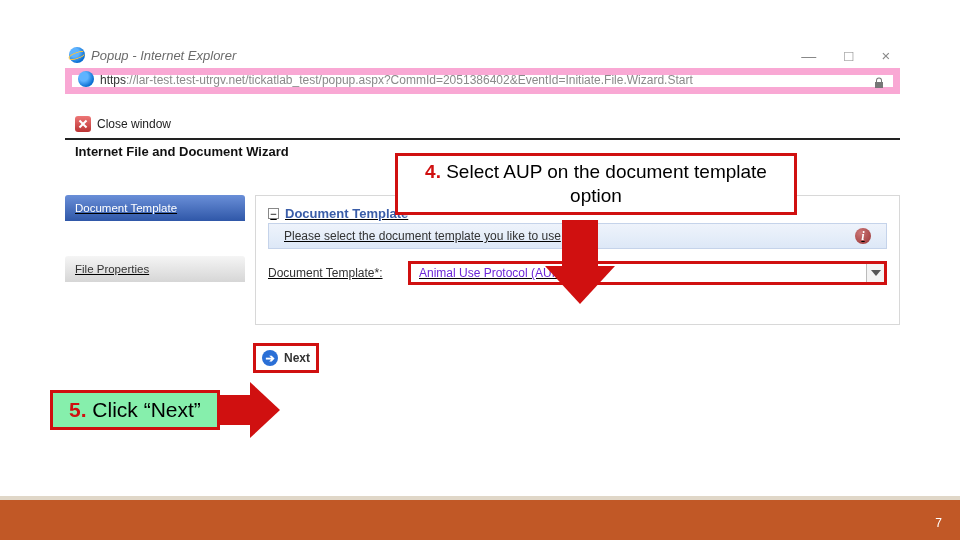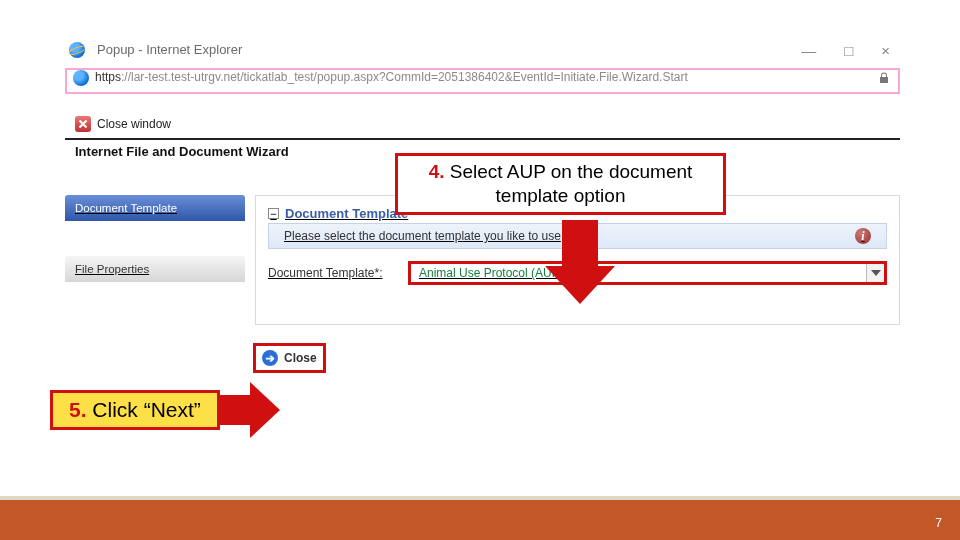--- a/index.html
+++ b/index.html
@@ -2,27 +2,27 @@
 <html><head>
 <meta charset="utf-8">
 <style>
   * { box-sizing: border-box; margin: 0; padding: 0; }
   body { width: 960px; height: 540px; font-family: "Segoe UI", Tahoma, sans-serif; background: #fff; position: relative; overflow: hidden; }
 
   .slide { position: relative; width: 100%; height: 100%; }
 
   
   .browser { position: absolute; left: 65px; top: 42px; width: 835px; }
-  .titlebar { display: flex; height: 26px; padding-left: 4px; gap: 12px; color: #6b6b6b; font-size: 13px; }
+  .titlebar { display: flex; align-items: center; height: 26px; padding-left: 4px; gap: 6px; color: #6b6b6b; font-size: 13px; font-style: italic; }
   .ie-icon-small { width: 16px; height: 16px; background: radial-gradient(circle at 35% 35%, #5eb3ff 30%, #0a6ed1 70%); border-radius: 50%; position: relative; }
   .ie-icon-small::after { content: ""; position: absolute; width: 16px; height: 5px; border: 1px solid #f9c23c; border-right-color: transparent; border-radius: 50%; top: 5px; left: -1px; transform: rotate(-20deg); }
   .win-controls { margin-left: auto; display: flex; gap: 28px; color: #888; font-size: 15px; padding-right: 10px; }
   .win-controls span { font-weight: 300; }
 
-  .addrbar { display: flex; align-items: flex-start; border: 2px solid #f9a8d4; height: 26px; background: #fff; }
+  .addrbar { display: flex; align-items: flex-end; border: 7px solid #f9a8d4; height: 26px; background: #fff; }
   .addr-icon { width: 16px; height: 16px; margin: 0 6px; background: radial-gradient(circle at 35% 35%, #5eb3ff 30%, #0a6ed1 70%); border-radius: 50%; }
   .addr-text { flex: 1; font-size: 12px; color: #333; white-space: nowrap; overflow: hidden; }
   .addr-text .gray { color: #8a8a8a; }
   .lock-icon { margin: 0 8px; width: 12px; height: 12px; color: #777; }
 
   
   .close-row { margin: 22px 0 0 10px; display: flex; align-items: center; gap: 6px; font-size: 12px; color: #222; }
   .close-icon { width: 16px; height: 16px; background: linear-gradient(#e77, #b33); border-radius: 3px; position: relative; }
   .close-icon::before, .close-icon::after { content: ""; position: absolute; left: 3px; top: 7px; width: 10px; height: 2px; background: #fff; }
   .close-icon::before { transform: rotate(45deg); }
@@ -40,38 +40,38 @@
 
   .main-panel { flex: 1; border: 1px solid #d8d8d8; background: #fff; padding: 10px 12px 14px 12px; min-height: 130px; }
   .panel-header { display: flex; align-items: center; gap: 6px; color: #3a5da8; font-weight: bold; font-size: 13px; margin-bottom: 2px; }
   .minus-box { width: 11px; height: 11px; border: 1px solid #888; display: flex; align-items: center; justify-content: center; font-size: 11px; line-height: 0; color: #555; background: #fff; }
   .instr-row { background: linear-gradient(#eef3fb, #dde8f7); border: 1px solid #c5d3ea; padding: 4px 15px; font-size: 12px; color: #333; display: flex; align-items: center; }
   .info-icon { margin-left: auto; width: 16px; height: 16px; border-radius: 50%; background: radial-gradient(circle at 35% 30%, #c77, #933); color: #fff; font: italic bold 12px/16px serif; text-align: center; }
 
   .field-row { display: flex; align-items: center; margin-top: 12px; gap: 10px; }
   .field-label { font-size: 12px; color: #333; min-width: 130px; }
   .select-wrap { flex: 1 1 auto; display: flex; align-items: center; border: 3px solid #d01010; background: #fff; height: 24px; }
-  .select-wrap .value { flex: 1; padding: 0 8px; font-size: 12px; color: #15803d; }
+  .select-wrap .value { flex: 1; padding: 0 8px; font-size: 12px; color: #6d28d9; }
   .select-caret { width: 18px; height: 100%; border-left: 1px solid #bbb; display: flex; align-items: center; justify-content: center; background: #f3f3f3; }
 
   .next-row { margin-top: 18px; display: flex; align-items: center; gap: 8px; }
   .next-btn-box { border: 3px solid #d01010; padding: 4px 6px; display: inline-flex; align-items: center; gap: 6px; font-size: 12px; font-weight: bold; color: #333; background: #fff; }
   .next-arrow-icon { width: 16px; height: 16px; border-radius: 50%; background: #2a6fd6; display: flex; align-items: center; justify-content: center; color: #fff; font-size: 11px; }
 
   
-  .callout4 { position: absolute; left: 395px; top: 153px; width: 331px; border: 3px solid #d01010; background: #fff; text-align: center; padding: 4px 6px; font-size: 19px; line-height: 1.25; }
+  .callout4 { position: absolute; left: 395px; top: 153px; width: 402px; border: 3px solid #d01010; background: #fff; text-align: center; padding: 4px 6px; font-size: 19px; line-height: 1.25; }
   .callout4 .num { color: #d01010; font-weight: bold; }
 
   .big-arrow-down { position: absolute; left: 545px; top: 220px; width: 70px; height: 85px; }
   .big-arrow-down .shaft { width: 36px; height: 46px; background: #d01010; margin: 0 auto; }
   .big-arrow-down .head { width: 0; height: 0; border-left: 35px solid transparent; border-right: 35px solid transparent; border-top: 38px solid #d01010; }
 
   
   .callout5-wrap { position: absolute; left: 50px; top: 382px; display: flex; align-items: center; }
-  .callout5 { border: 3px solid #d01010; background: #fde047; padding: 5px 16px; font-size: 21px; text-align: right; }
+  .callout5 { border: 3px solid #d01010; background: #86efac; padding: 5px 16px; font-size: 21px; text-align: right; }
   .callout5 .num { color: #d01010; font-weight: bold; }
   .arrow-right { display: flex; align-items: center; }
   .arrow-right .shaft { width: 30px; height: 30px; background: #d01010; }
   .arrow-right .head { width: 0; height: 0; border-top: 28px solid transparent; border-bottom: 28px solid transparent; border-left: 30px solid #d01010; }
 
   
   .footer { position: absolute; bottom: 0; left: 0; right: 0; height: 40px; background: #c15826; }
   .footer-top { position: absolute; bottom: 40px; left: 0; right: 0; height: 4px; background: #e0d7c8; }
   .page-num { position: absolute; right: 18px; bottom: 10px; color: #fff; font-size: 12px; }
 
@@ -140,21 +140,21 @@
             </span>
           </div>
         </div>
       </div>
     </div>
 
     <div class="next-row">
       <div style="width:180px"></div>
       <div class="next-btn-box">
         <span class="next-arrow-icon">➔</span>
-        <span>Close</span>
+        <span>Next</span>
       </div>
     </div>
   </div>
 
   <div class="callout4">
     <span class="num">4.</span><span> Select AUP on the document template option</span>
   </div>
   <div class="big-arrow-down">
     <div class="shaft"></div>
       <div class="head"></div>

